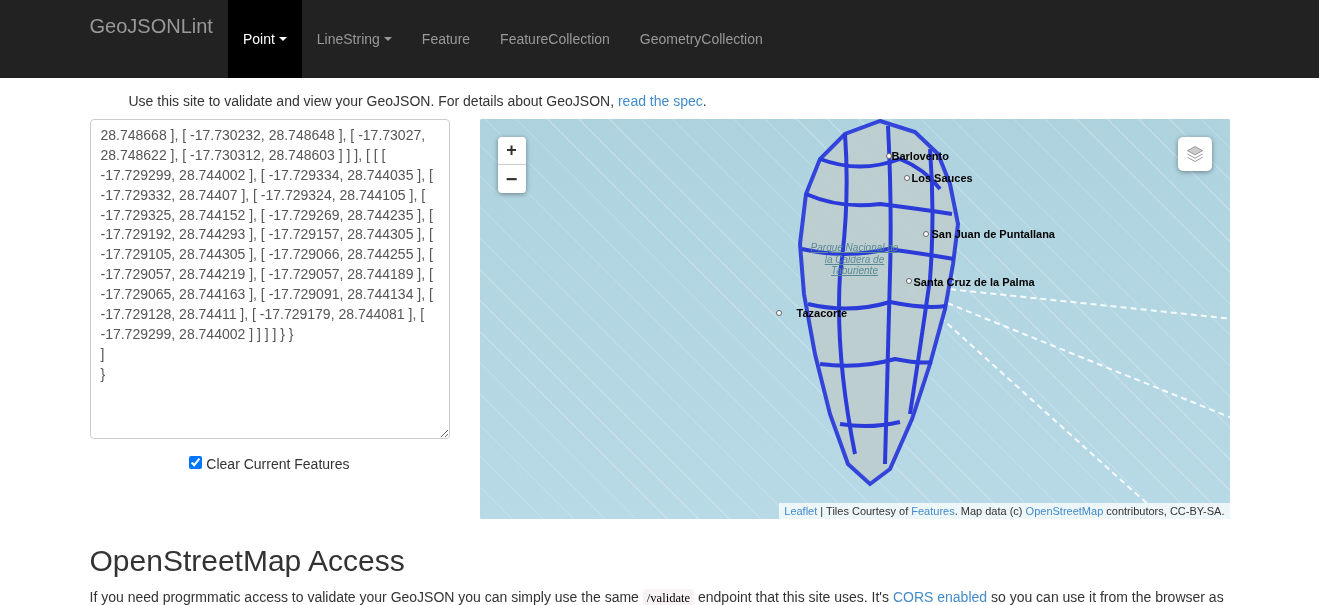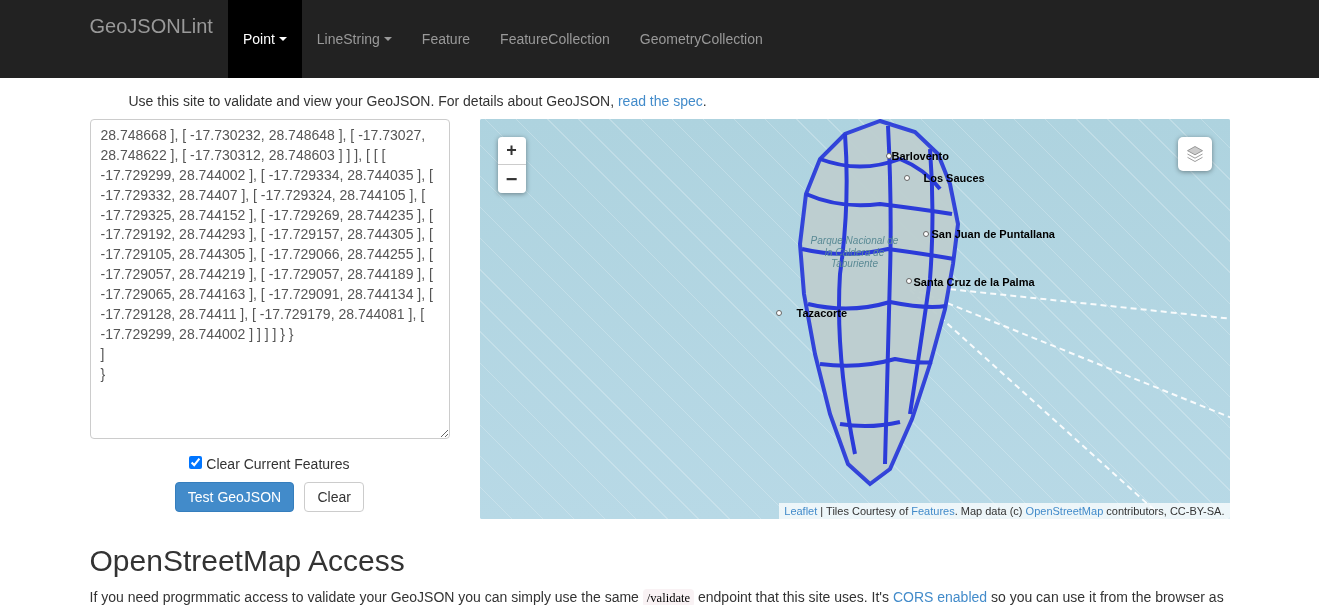--- a/index.html
+++ b/index.html
@@ -237,24 +237,20 @@
 
     <div class="left-col">
       <textarea class="geojson" style="">28.748668 ], [ -17.730232, 28.748648 ], [ -17.73027, 28.748622 ], [ -17.730312, 28.748603 ] ] ], [ [ [ -17.729299, 28.744002 ], [ -17.729334, 28.744035 ], [ -17.729332, 28.74407 ], [ -17.729324, 28.744105 ], [ -17.729325, 28.744152 ], [ -17.729269, 28.744235 ], [ -17.729192, 28.744293 ], [ -17.729157, 28.744305 ], [ -17.729105, 28.744305 ], [ -17.729066, 28.744255 ], [ -17.729057, 28.744219 ], [ -17.729057, 28.744189 ], [ -17.729065, 28.744163 ], [ -17.729091, 28.744134 ], [ -17.729128, 28.74411 ], [ -17.729179, 28.744081 ], [ -17.729299, 28.744002 ] ] ] ] } }
 ]
 }</textarea>
       <div class="checkbox-row">
         <label>
           <input type="checkbox" id="clear-check" checked="" style="">
           <span>Clear Current Features</span>
         </label>
-      </div>
-      <div class="button-row">
-        <button class="btn btn-primary">Test GeoJSON</button>
-        <button class="btn btn-default">Clear</button>
       </div>
     </div>
 
     <div class="right-col">
       <div class="map">
         <div class="map-bg"></div>
 
         <div class="dashed-line" style="left:430px; top:165px; width:500px; transform:rotate(6deg); transform-origin:left center;"></div>
         <div class="dashed-line" style="left:430px; top:168px; width:500px; transform:rotate(22deg); transform-origin:left center;"></div>
         <div class="dashed-line" style="left:430px; top:170px; width:500px; transform:rotate(42deg); transform-origin:left center;"></div>
@@ -268,27 +264,27 @@
             <path d="M32 135 Q75 145 118 135 Q155 140 184 145"></path>
             <path d="M38 190 Q80 200 120 188 Q155 195 176 192"></path>
             <path d="M50 250 Q90 255 125 245 Q150 250 162 248"></path>
             <path d="M70 310 Q100 315 130 308"></path>
             <path d="M75 20 Q80 90 70 160 Q65 240 85 340"></path>
             <path d="M118 12 Q122 90 120 160 Q118 240 115 350"></path>
             <path d="M160 35 Q165 100 160 165 Q150 235 140 300"></path>
           </g>
         </svg>
 
-        <div class="park-label" style="left:330px; top:116px; width:90px;">Parque Nacional de la Caldera de Taburiente</div>
+        <div class="park-label" style="left:330px; top:123px; width:90px;text-decoration:underline;">Parque Nacional de la Caldera de Taburiente</div>
 
         <div id="city-layer">
             <div class="city-dot" style="left: 406px; top: 34px;"></div>
             <div class="city-label" style="left: 412px; top: 31px;">Barlovento</div>
             <div class="city-dot" style="left: 424px; top: 56px;"></div>
-            <div class="city-label" style="left: 444px; top: 53px;">Los Sauces</div>
+            <div class="city-label" style="left: 432px; top: 53px;">Los Sauces</div>
             <div class="city-dot" style="left: 443px; top: 112px;"></div>
             <div class="city-label" style="left: 452px; top: 109px;">San Juan de Puntallana</div>
             <div class="city-dot" style="left: 426px; top: 159px;"></div>
             <div class="city-label" style="left: 434px; top: 157px;">Santa Cruz de la Palma</div>
             <div class="city-dot" style="left: 296px; top: 191px;"></div>
             <div class="city-label" style="left: 317px; top: 188px;">Tazacorte</div>
           </div>
 
         <div class="zoom-ctrl">
           <div class="zoom-btn">+</div>

